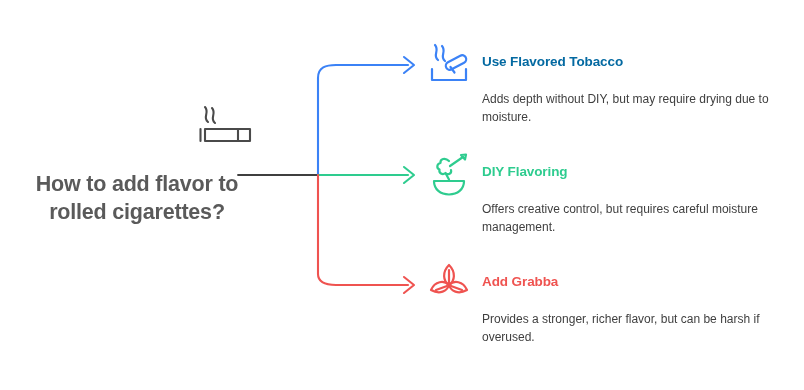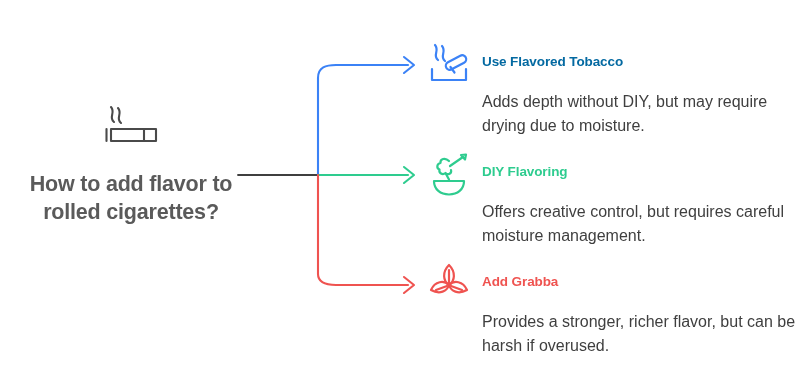--- a/index.html
+++ b/index.html
@@ -18,21 +18,21 @@
 
   
   #question-block {
     position: absolute;
     left: 0px;
     top: 100px;
     width: 262px;
     height: 160px;
     display: flex;
     flex-direction: column;
-    align-items: center;
+    align-items: flex-end;
   }
   #question-icon {
     width: 74px;
     height: 48px;
     display: block;
   }
   #question-title {
     margin-top: 22px;
     width: 250px;
     text-align: center;
@@ -81,21 +81,21 @@
     font-size: 13.5px;
     font-weight: bold;
     letter-spacing: -0.1px;
     white-space: nowrap;
   }
   .branch-desc {
     position: absolute;
     left: 57px;
     top: 48px;
     width: 318px;
-    font-size: 16px;
+    font-size: 12px;
     line-height: 1.52;
     color: #3f3f3f;
   }
 </style>
 </head>
 <body>
 
 <div id="canvas">
 
   <div id="question-block">

